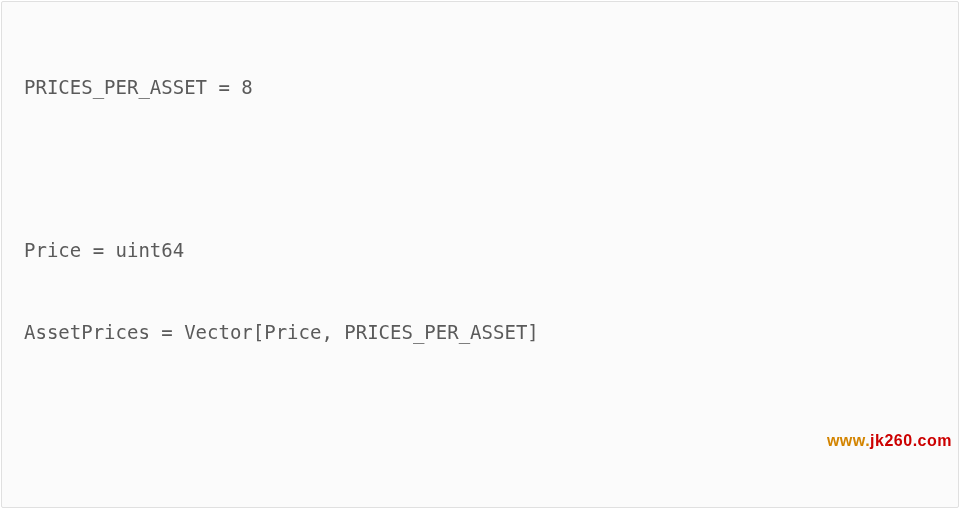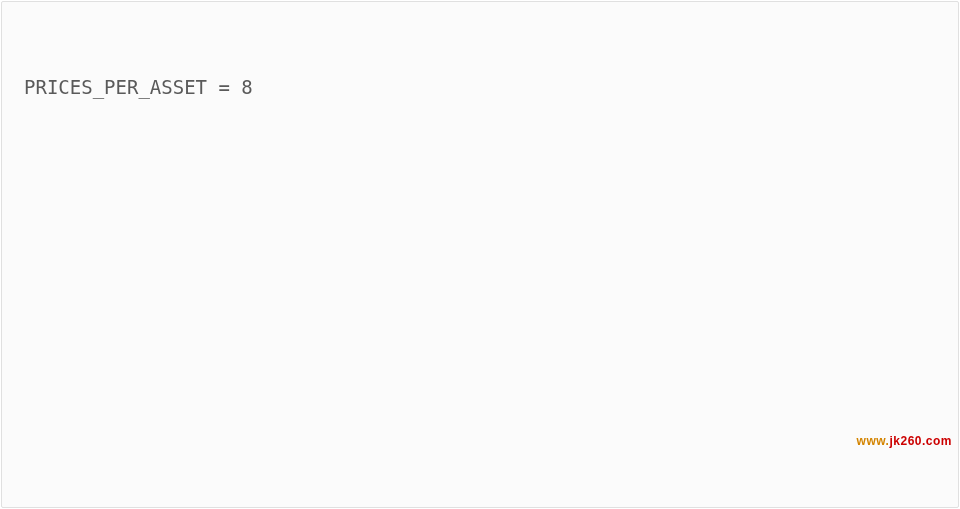--- a/index.html
+++ b/index.html
@@ -28,33 +28,35 @@
   }
   .code-line {
     display: block;
     height: 40.8px;
   }
   .watermark {
     position: absolute;
     right: 6px;
     bottom: 4px;
     font-family: Arial, sans-serif;
-    font-size: 12px;
+    font-size: 16px;
     font-weight: bold;
     letter-spacing: 0.5px;
   }
   .watermark .a { color: #d38400; }
   .watermark .b { color: #cc0000; }
 </style>
 </head>
 <body>
 
 <div class="code-box">
 <span class="code-line">PRICES_PER_ASSET = 8</span>
 <span class="code-line"></span>
+<span class="code-line">Price = uint64</span>
+<span class="code-line">AssetPrices = Vector[Price, PRICES_PER_ASSET]</span>
 <span class="code-line"></span>
 
 
 
 
 
 
 
 
   <div class="watermark">

